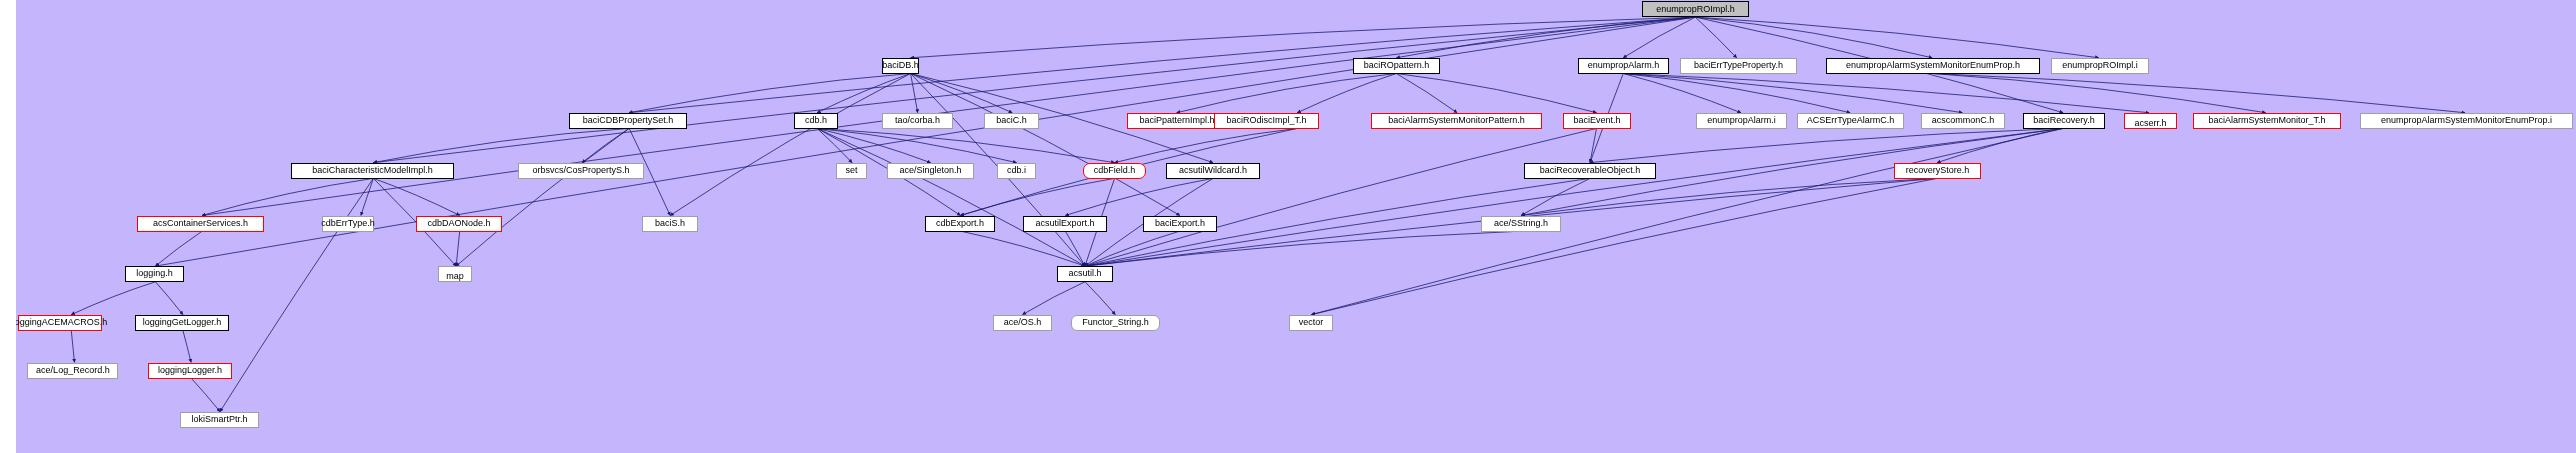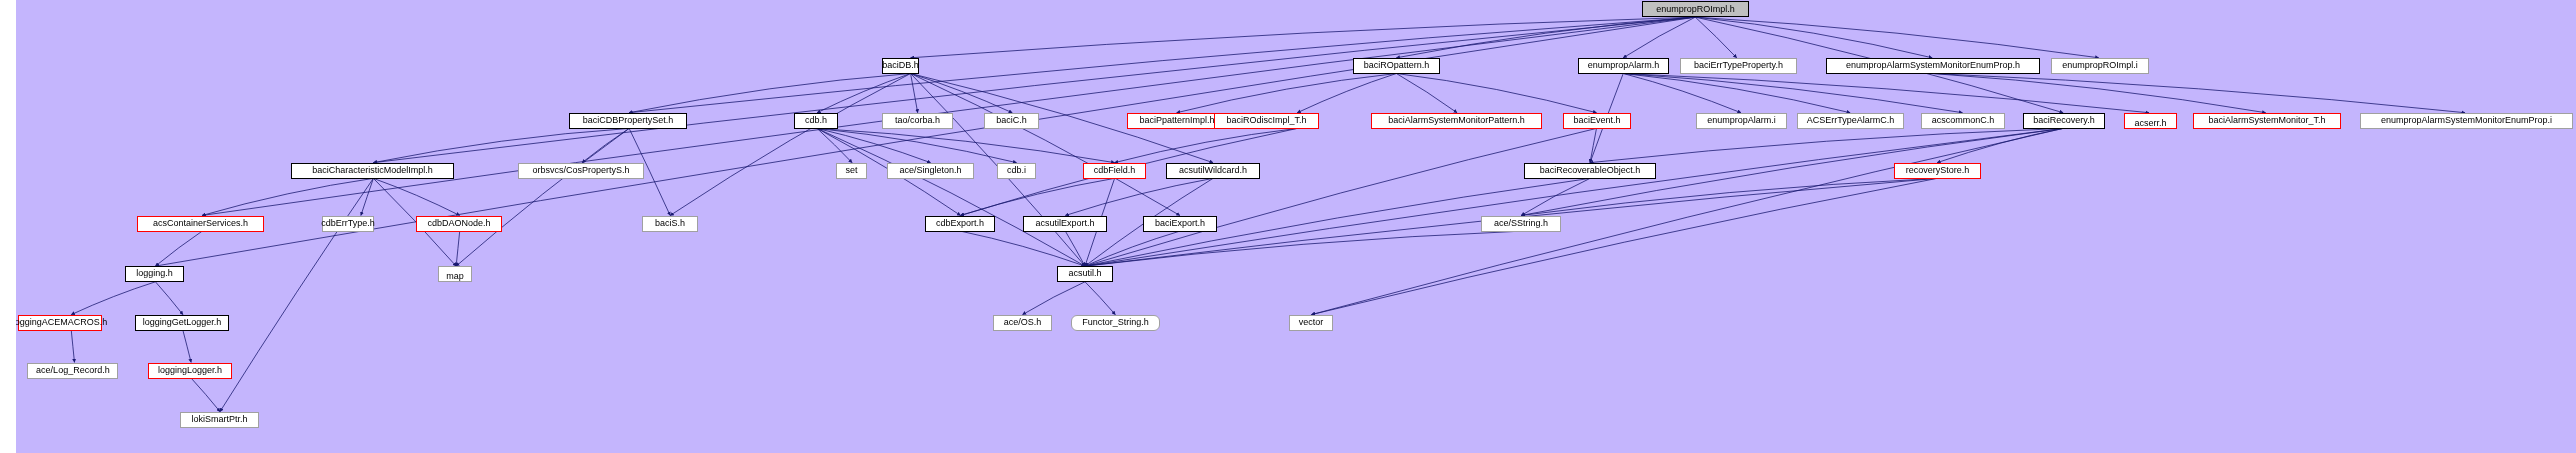--- a/index.html
+++ b/index.html
@@ -197,21 +197,21 @@
       </div>
       <div class="node grey" style="left: 820px; top: 163px; width: 31px;">
         <span>set</span>
       </div>
       <div class="node grey" style="left: 871px; top: 163px; width: 87px;">
         <span>ace/Singleton.h</span>
       </div>
       <div class="node grey" style="left: 981px; top: 163px; width: 39px;">
         <span>cdb.i</span>
       </div>
-      <div class="node red" style="left: 1067px; top: 163px; width: 63px;">
+      <div class="node red" style="left: 1067px; top: 163px; width: 63px; border-radius: 7px;">
         <span>cdbField.h</span>
       </div>
       <div class="node black" style="left: 1150px; top: 163px; width: 94px;">
         <span>acsutilWildcard.h</span>
       </div>
       <div class="node black" style="left: 1508px; top: 163px; width: 132px;">
         <span>baciRecoverableObject.h</span>
       </div>
       <div class="node red" style="left: 1878px; top: 163px; width: 87px;">
         <span>recoveryStore.h</span>

